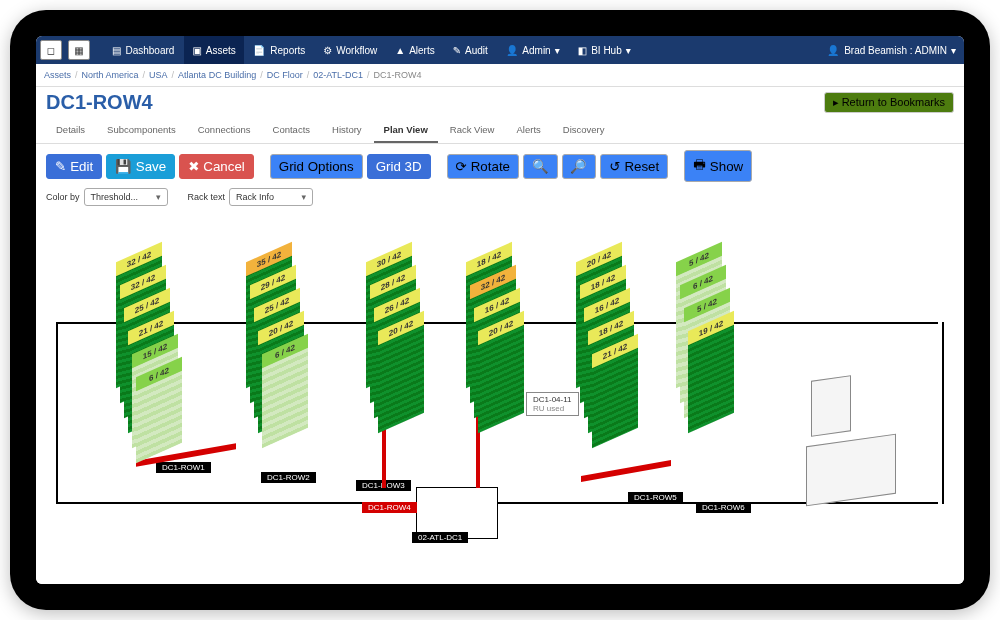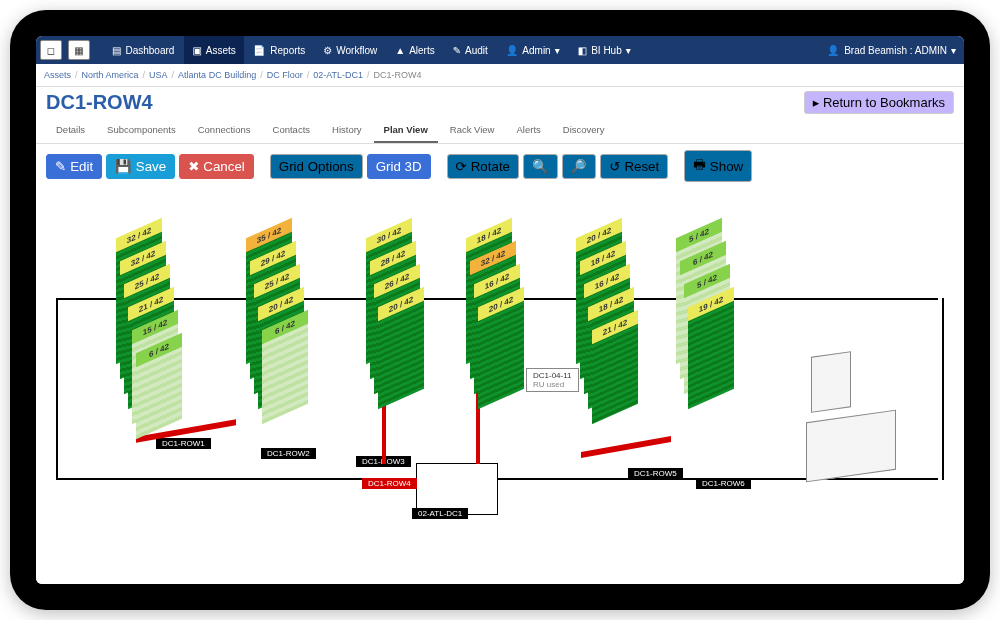--- a/index.html
+++ b/index.html
@@ -21,29 +21,29 @@
   .sp{flex:1;}
   
   .crumbbar{height:22px;border-bottom:1px solid #ddd;display:flex;align-items:center;gap:4px;
     padding:0 8px;color:#4a6ea9;font-size:9px;}
   .crumb{color:#4a6ea9;cursor:pointer;}
   .crumb.last{color:#888;cursor:default;}
   .sep{color:#bbb;}
   
   .titlebar{display:flex;align-items:center;padding:4px 10px 0;}
   h1{margin:0;font-size:20px;color:#2a5ea8;font-weight:700;}
-  .bookmark{margin-left:auto;border:1px solid #ccc;border-radius:3px;background:#c4b5fd;
-    padding:3px 8px;font-size:13px;cursor:pointer;}
+  .bookmark{margin-left:auto;border:1px solid #ccc;border-radius:3px;background:#4d7c0f;
+    padding:3px 8px;font-size:11px;cursor:pointer;}
   
   .tabs{display:flex;gap:2px;padding:4px 10px 0;font-size:9.5px;border-bottom:1px solid #ddd;}
   .tab{padding:6px 10px;color:#666;cursor:pointer;border-bottom:2px solid transparent;}
   .tab.active{border-bottom-color:#666;color:#333;font-weight:700;}
   
   .toolbar{display:flex;align-items:center;gap:4px;padding:6px 10px;font-size:9px;}
-  .btn{border:1px solid #aaa;border-radius:3px;background:#0369a1;padding:4px 8px;cursor:pointer;
+  .btn{border:1px solid #aaa;border-radius:3px;background:#3b82f6;padding:4px 8px;cursor:pointer;
     display:inline-flex;align-items:center;gap:4px;}
   .btn.prim{background:#3a6fd8;border-color:#3a6fd8;color:#fff;}
   .btn.info{background:#1a9ed8;border-color:#1a9ed8;color:#fff;}
   .btn.danger{background:#d9534f;border-color:#d9534f;color:#fff;}
   .sel{border:1px solid #aaa;border-radius:3px;background:#fff;padding:3px 6px;
     display:inline-flex;align-items:center;gap:6px;min-width:70px;cursor:pointer;}
   .sel::after{content:"▾";color:#666;margin-left:auto;}
   
   .view{flex:1;position:relative;background:#fff;overflow:hidden;}
   .floorline{position:absolute;border:1px solid #000;}
@@ -184,20 +184,31 @@
           <span>↺</span>
           <span>Reset</span>
         </button>
       <div style="width:8px"></div>
       <button class="btn">
           <span>🖶</span>
           <span>Show</span>
         </button>
     </div>
 
+    <div class="toolbar" style="padding-top:0">
+      <span>Color by</span>
+      <div class="sel">
+          <span>Threshold...</span>
+        </div>
+      <div style="width:12px"></div>
+      <span>Rack text</span>
+      <div class="sel">
+          <span>Rack Info</span>
+        </div>
+    </div>
 
     <div class="view" id="view">
 
       <div class="floorline" style="left:20px;top:110px;width:880px;height:0"></div>
       <div class="floorline" style="left:20px;top:290px;width:880px;height:0"></div>
       <div class="floorline" style="left:20px;top:110px;width:0;height:180px"></div>
       <div class="floorline" style="right:20px;top:110px;width:0;height:180px"></div>
 
       <div class="floorline" style="left:380px;top:275px;width:80px;height:50px;background:#fff"></div>
 

